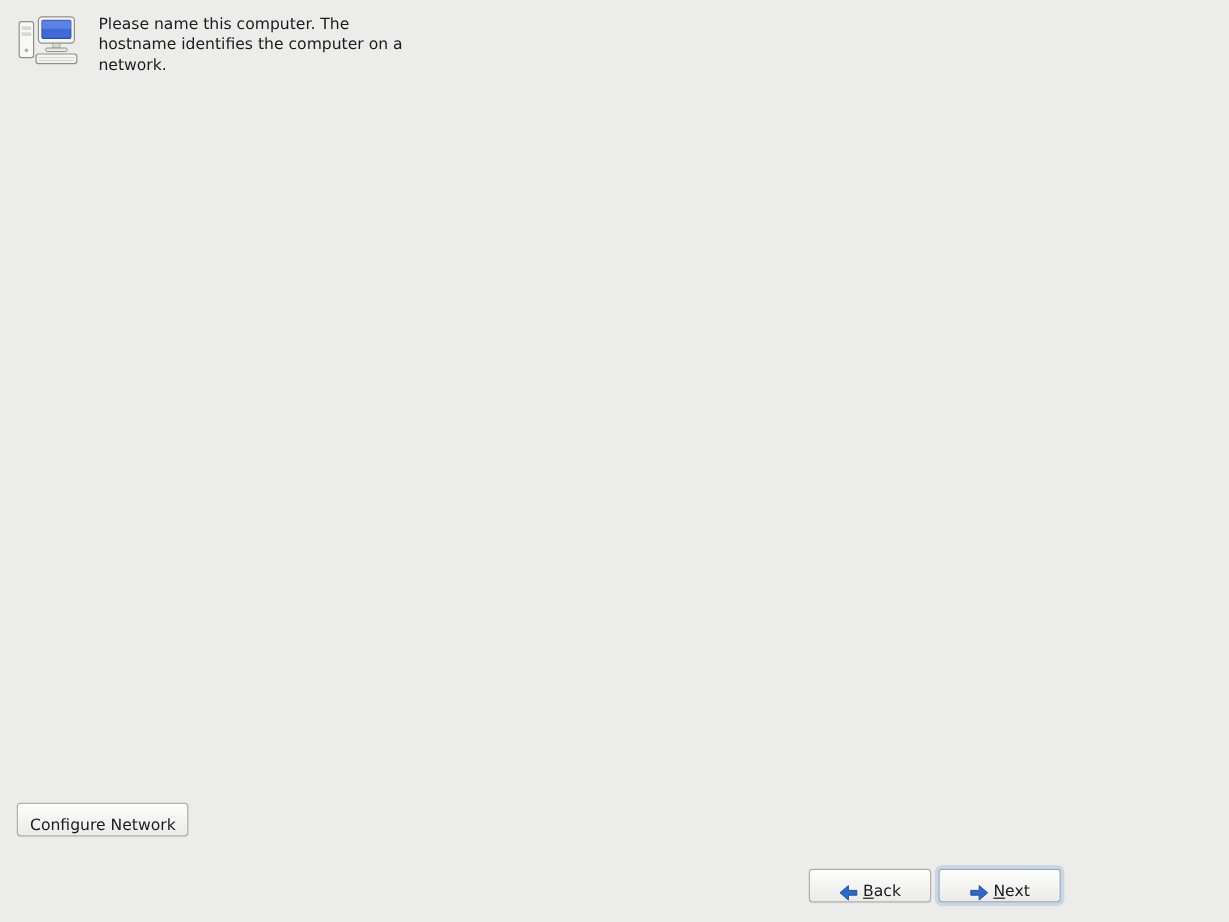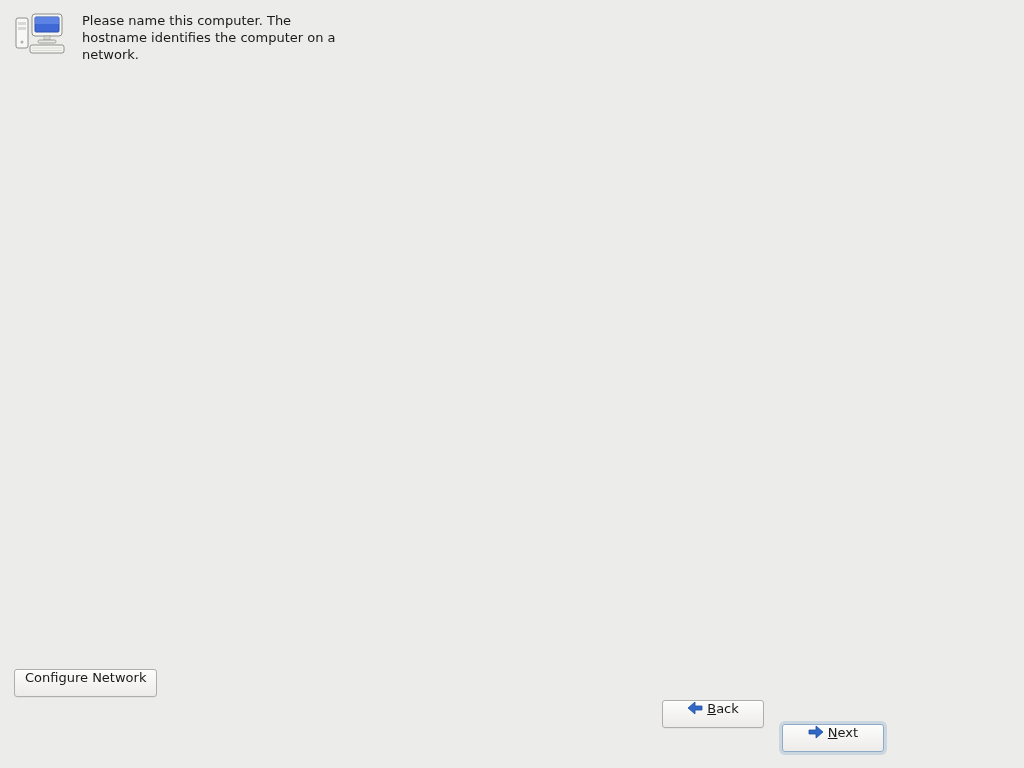--- a/index.html
+++ b/index.html
@@ -99,27 +99,27 @@
     left: 14px;
     top: 669px;
   }
 
   
   .nav-buttons {
     position: absolute;
     right: 8px;
     bottom: 16px;
     display: flex;
-    gap: 18px;
+    gap: 6px;
   }
 
   
   .btn {
     display: inline-flex;
-    align-items: flex-start;
+    align-items: flex-end;
     justify-content: center;
     height: 26px;
     padding: 0 10px;
     font-family: inherit;
     font-size: 13px;
     color: #1a1a1a;
     background: linear-gradient(#fdfdfc, #ecebe9);
     border: 1px solid #b0aea8;
     border-radius: 3px;
     box-shadow: inset 0 1px 0 #fff, 0 1px 0 rgba(0,0,0,0.04);
@@ -130,21 +130,20 @@
   .btn .mnemonic {
     text-decoration: underline;
   }
   .btn svg, .btn .arrow {
     margin-right: 4px;
   }
   .btn.next {
     box-shadow: inset 0 1px 0 #fff, 0 0 0 3px rgba(100,150,200,0.25);
     border-color: #8faac7;
     min-width: 80px;
-    margin-top: 24px;
   }
   .btn.back {
     min-width: 80px;
   }
 
   
   .watermark {
     position: absolute;
     right: 6px;
     bottom: 2px;

